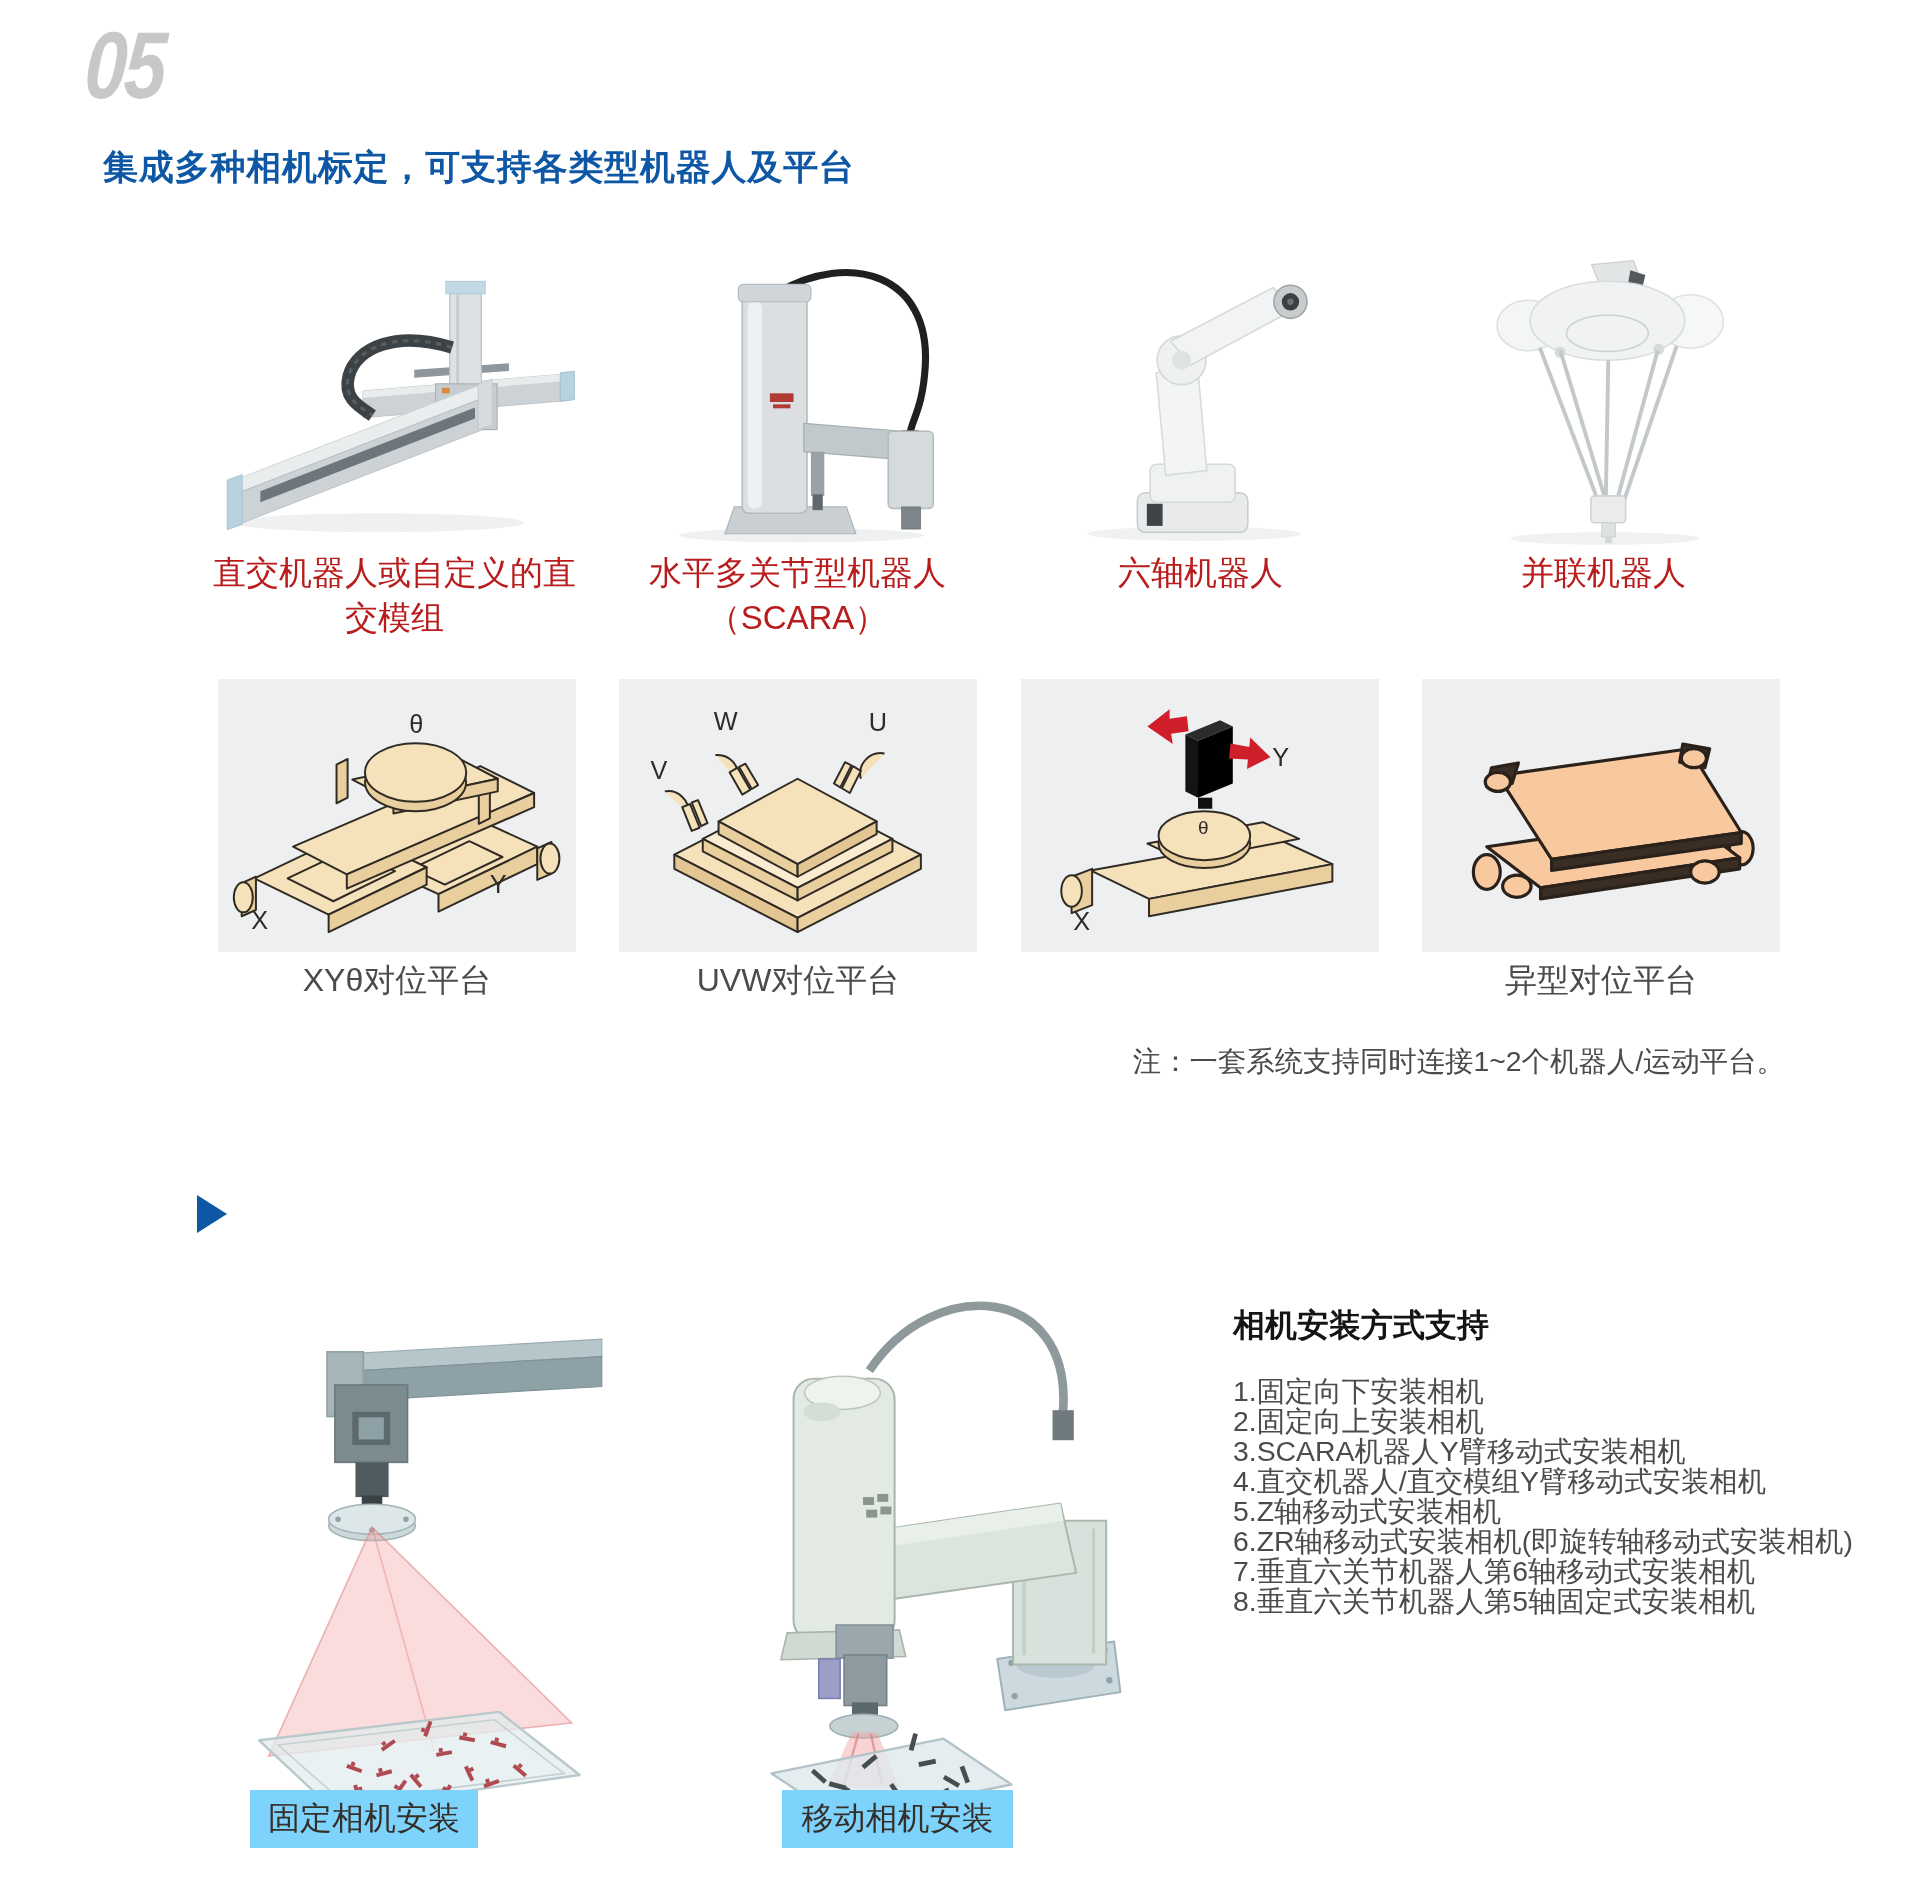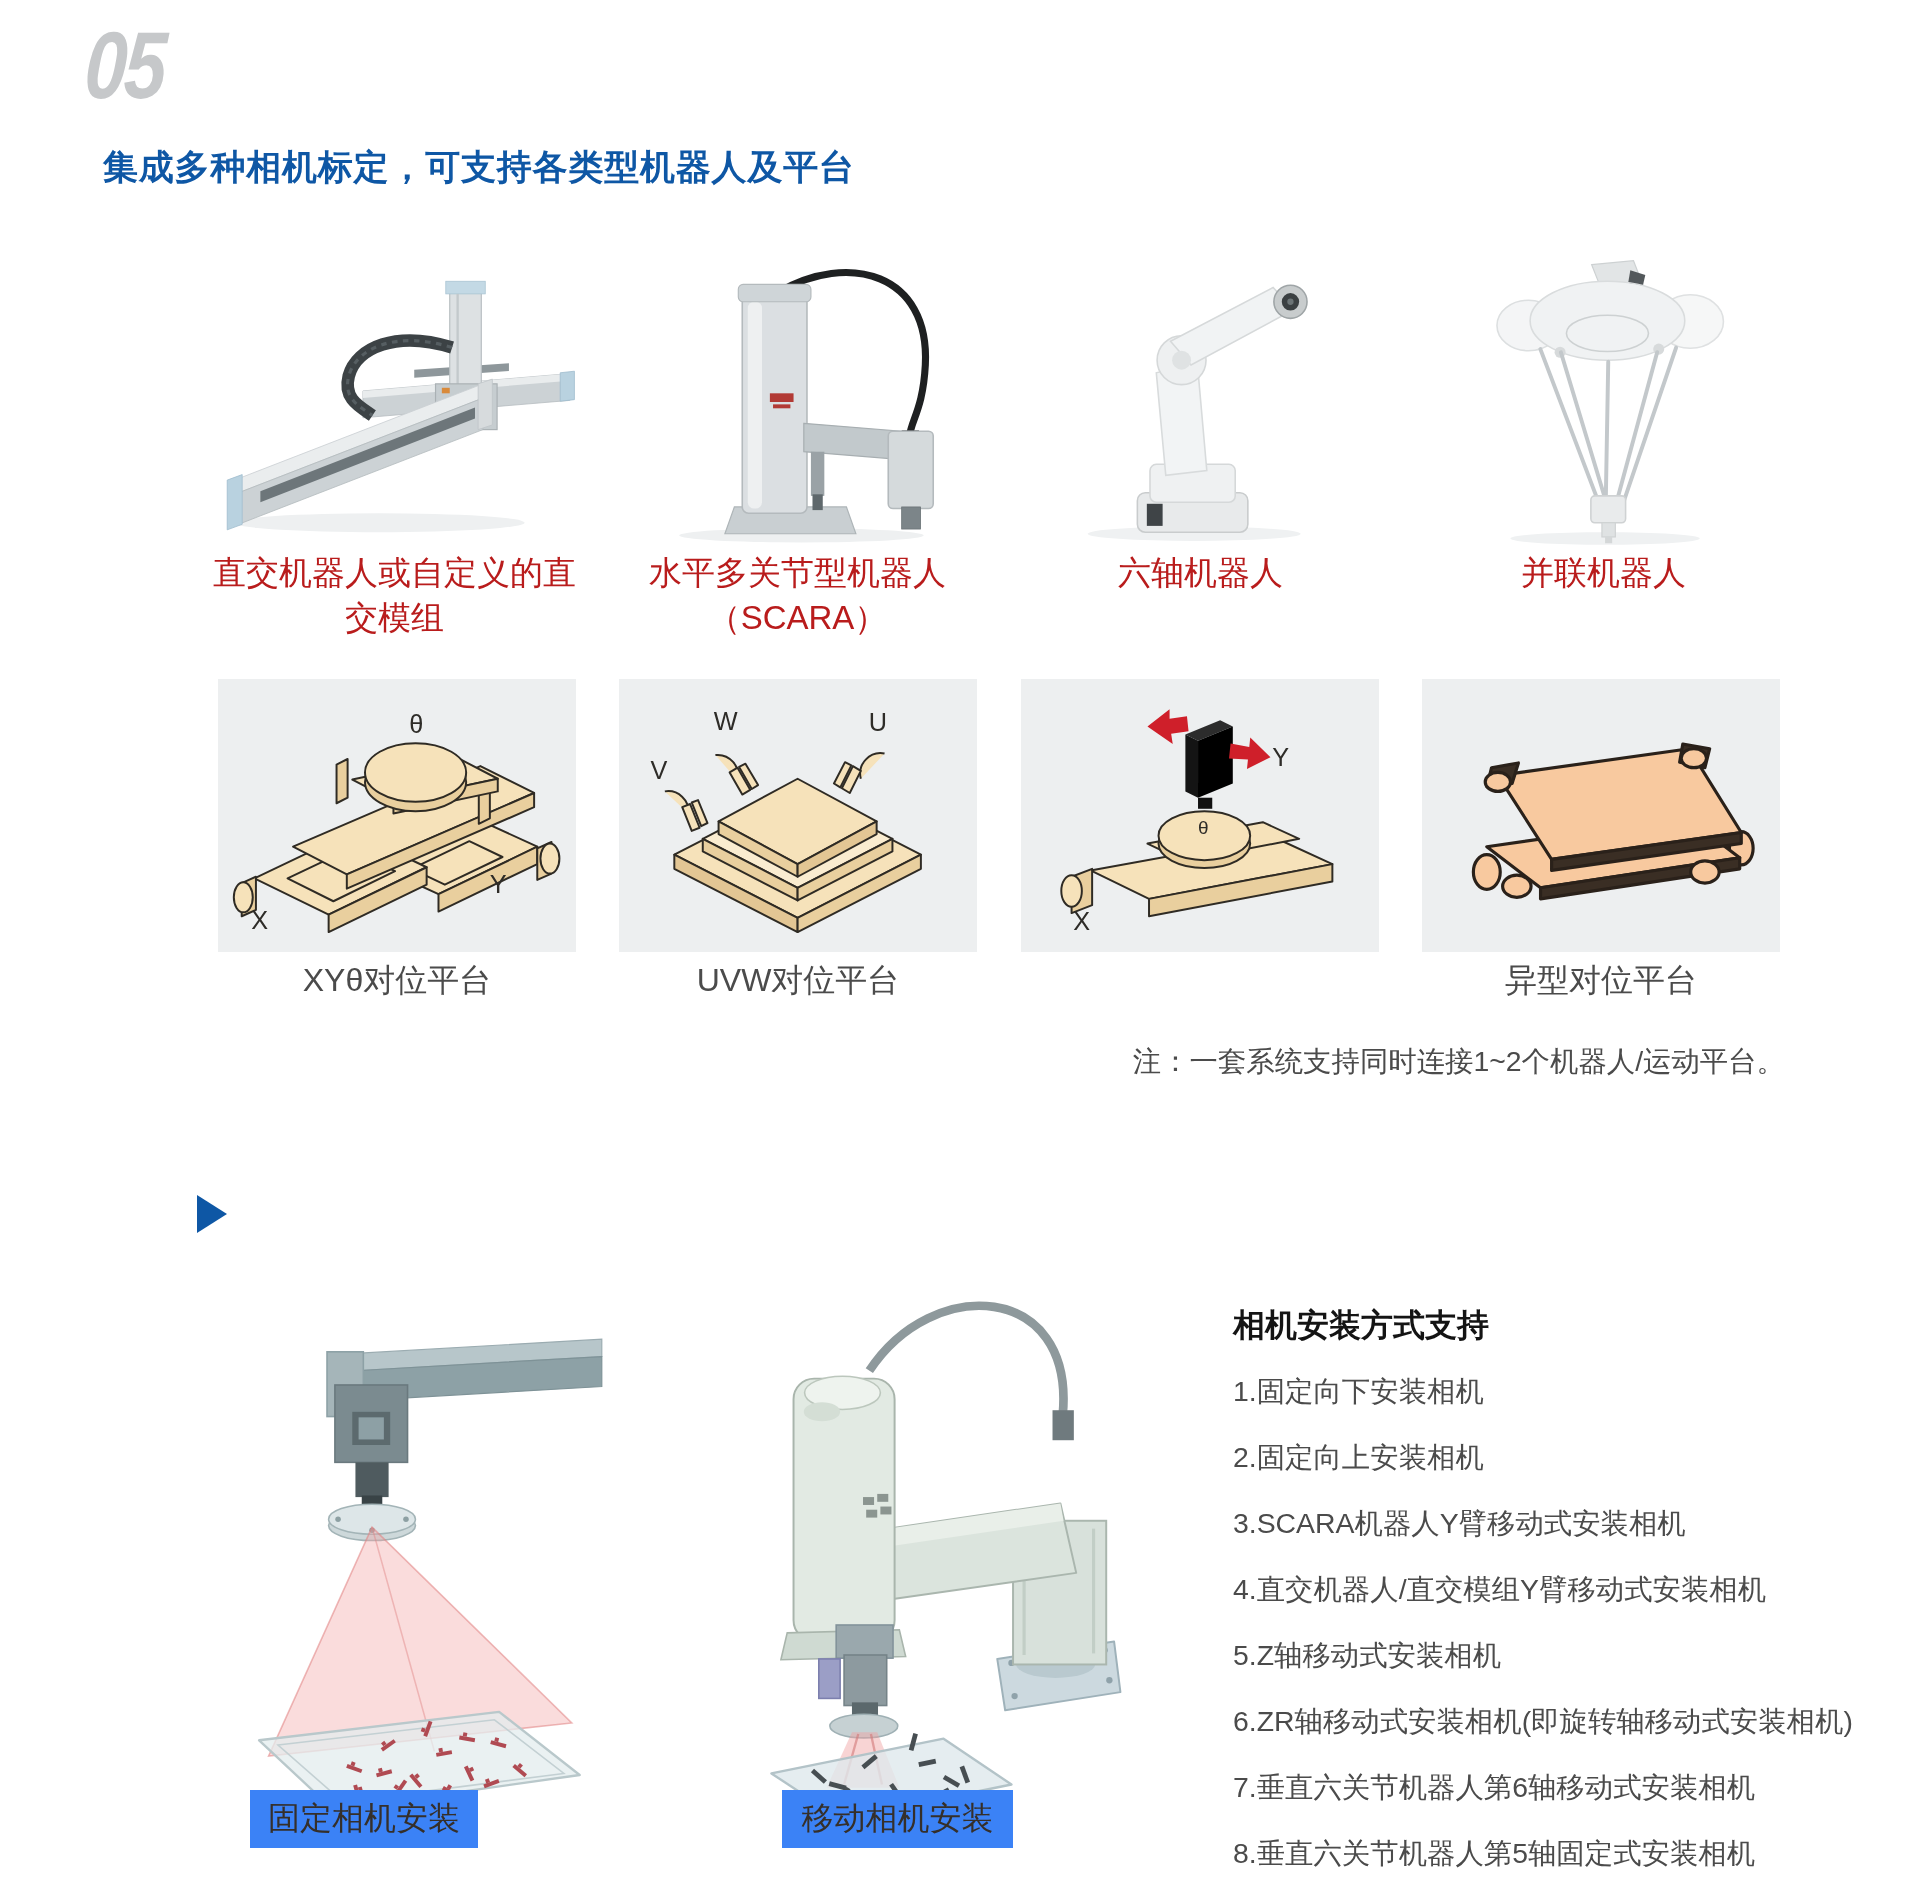--- a/index.html
+++ b/index.html
@@ -13,24 +13,24 @@
   .robot-cell svg{position:absolute;left:0;top:0;}
   .caption{position:absolute;left:0;top:322px;width:363px;text-align:center;
         font-size:33px;color:#b91c1c;}
   .plat-card{top:679px;width:358px;height:273px;background:#edeff0;}
   .plat-card svg{position:absolute;left:0;top:0;}
   .plat-caption{top:959px;width:358px;text-align:center;font-size:32px;color:#4b4b4b;}
   .note{top:1043px;right:141px;font-size:28.4px;color:#4b4b4b;}
   .tri{left:197px;top:1195px;width:0;height:0;border-left:30px solid #0e57a5;
         border-top:19px solid transparent;border-bottom:19px solid transparent;}
   .h2{left:245px;top:1190px;font-size:35px;font-weight:bold;color:#0e57a5;letter-spacing:0.8px;}
-  .img-label{height:58px;background:#3b82f6;display:flex;align-items:center;justify-content:center;
+  .img-label{height:58px;background:#7dd3fc;display:flex;align-items:center;justify-content:center;
         font-size:32px;color:#352f2a;font-weight:500;z-index:5;}
   .list-title{left:1233px;top:1304px;font-size:32px;font-weight:bold;color:#141414;}
-  .mount-list{left:1233px;top:1376px;display:flex;flex-direction:column;gap:36px;}
+  .mount-list{left:1233px;top:1376px;display:flex;flex-direction:column;}
   .mount-list .li{font-size:28.4px;line-height:30px;color:#4b4b4b;}
   svg text{font-family:"Liberation Sans","DejaVu Sans",sans-serif;}
   .axis{font-size:32px;fill:#2e2c28;}
 </style>
 </head>
 <body>
 
 <div class="page">
 
   <div class="abs page-number">05</div>

